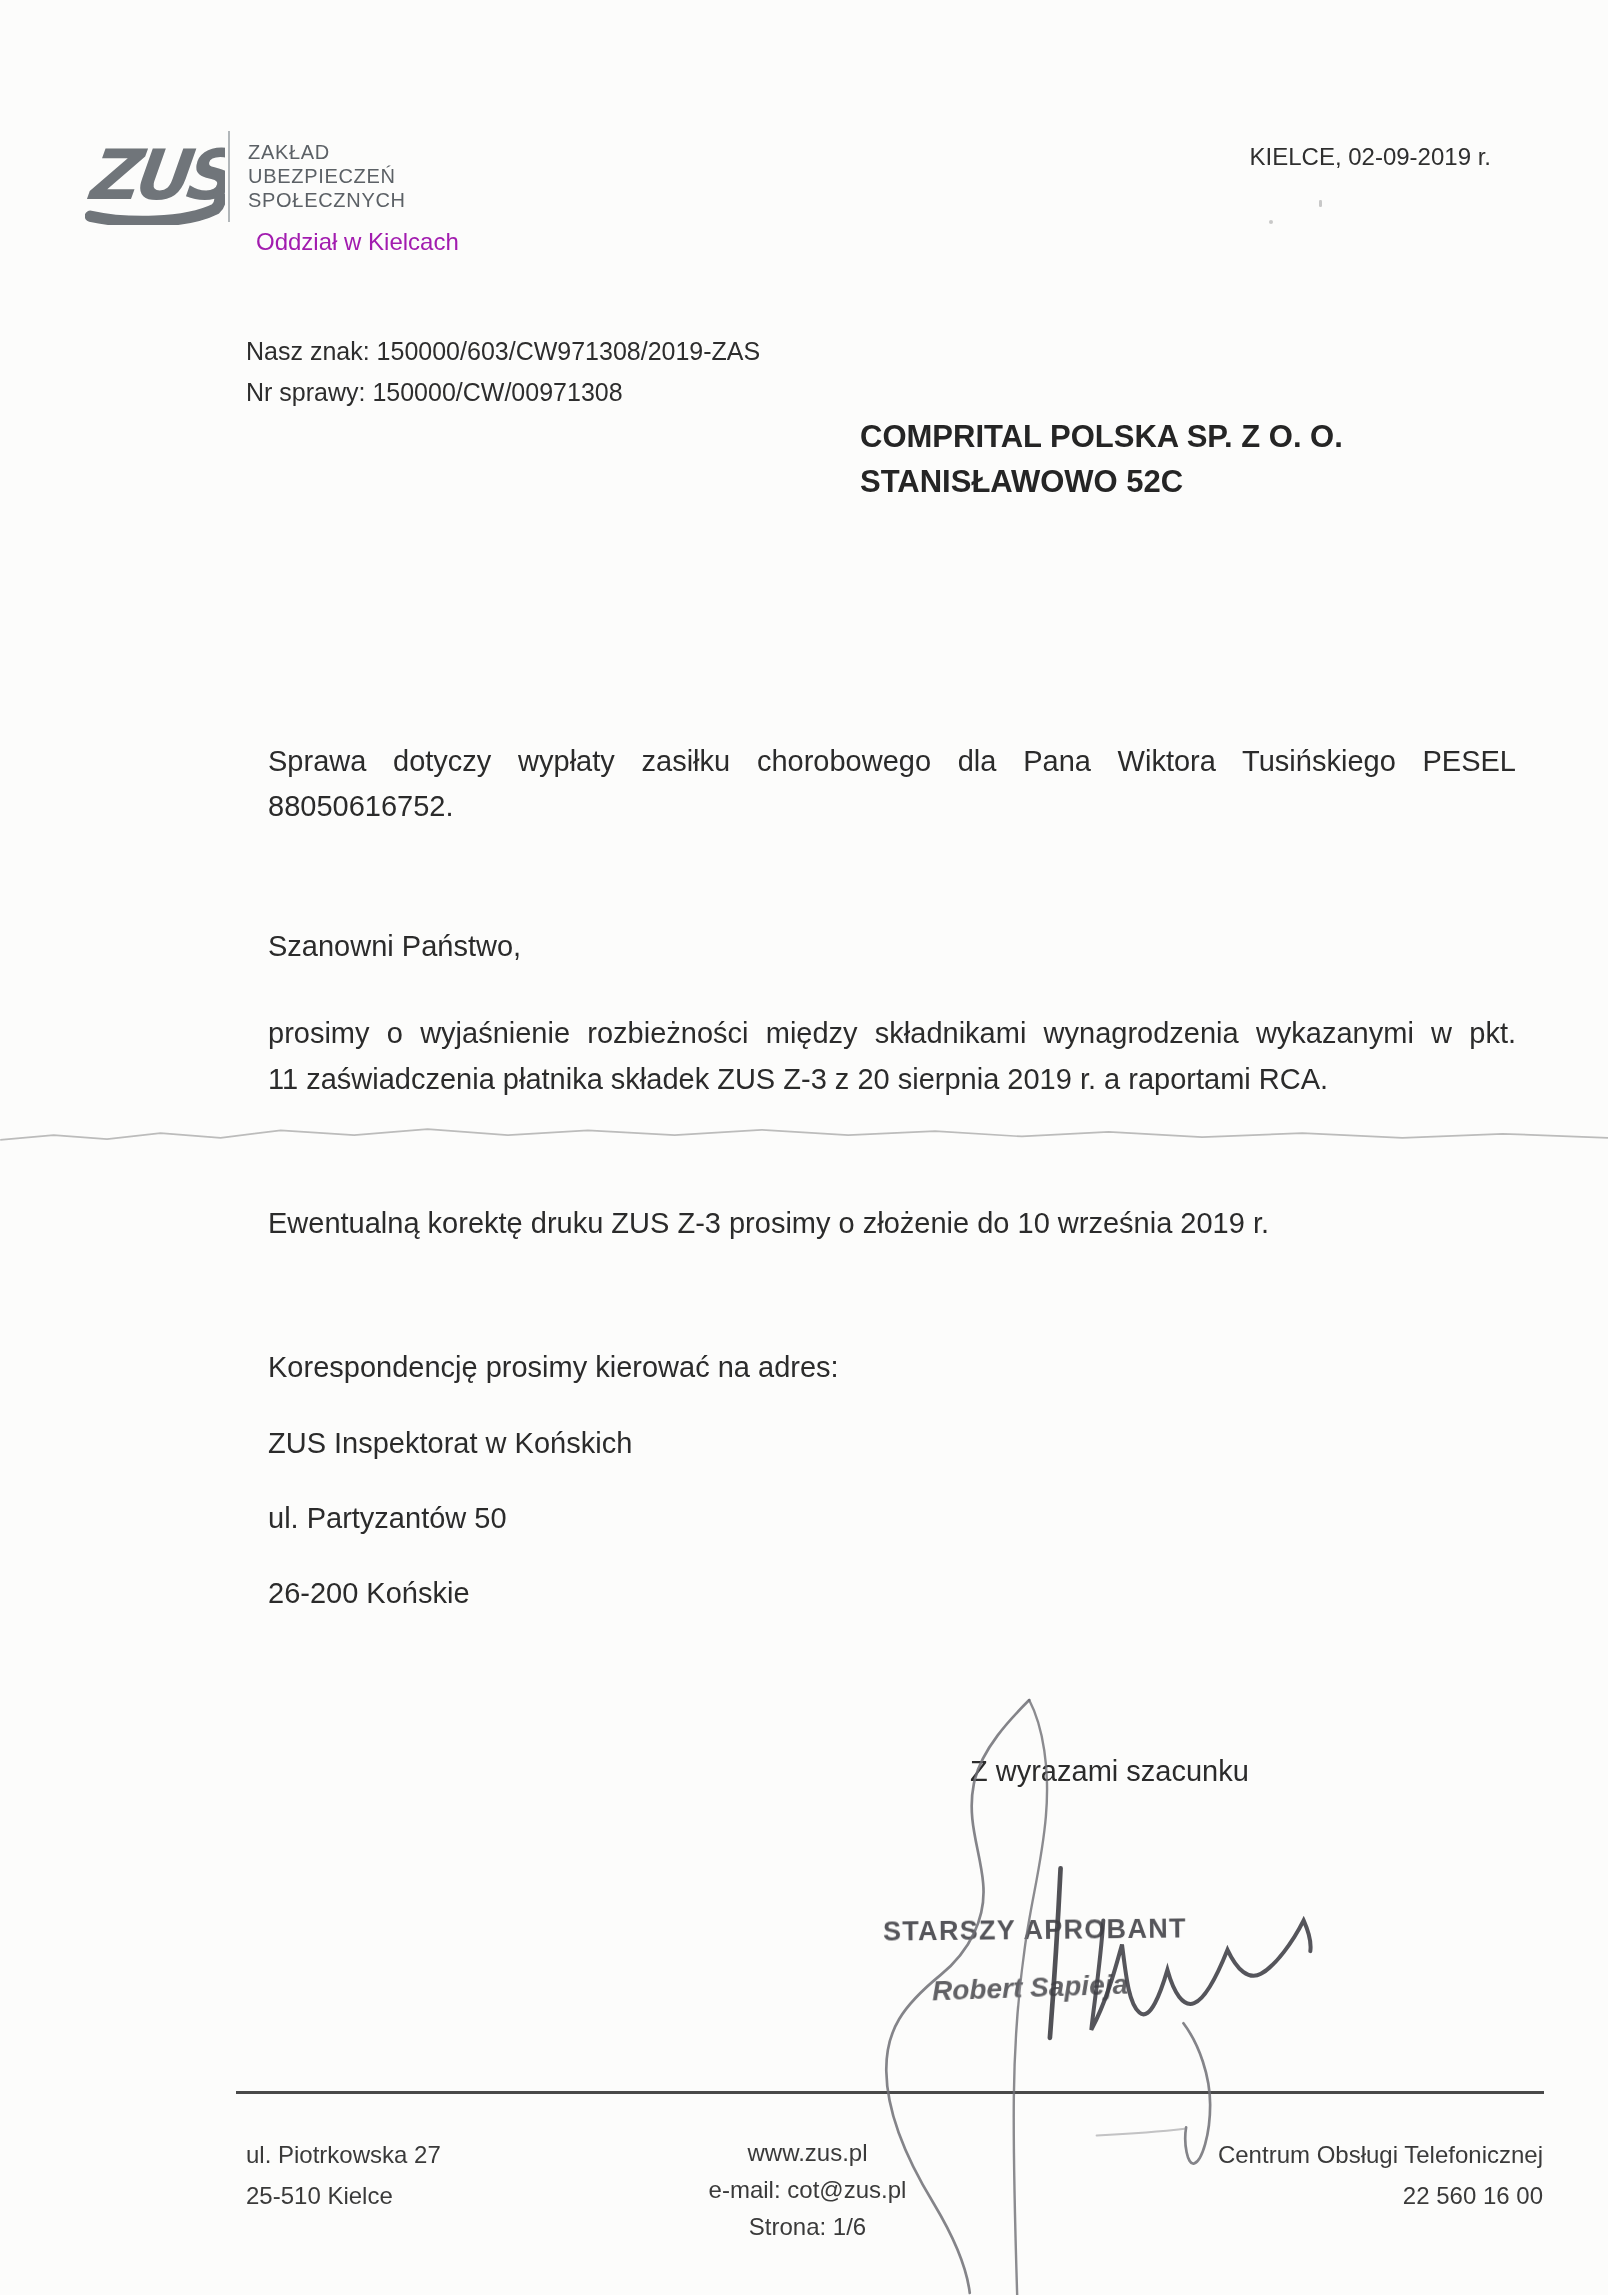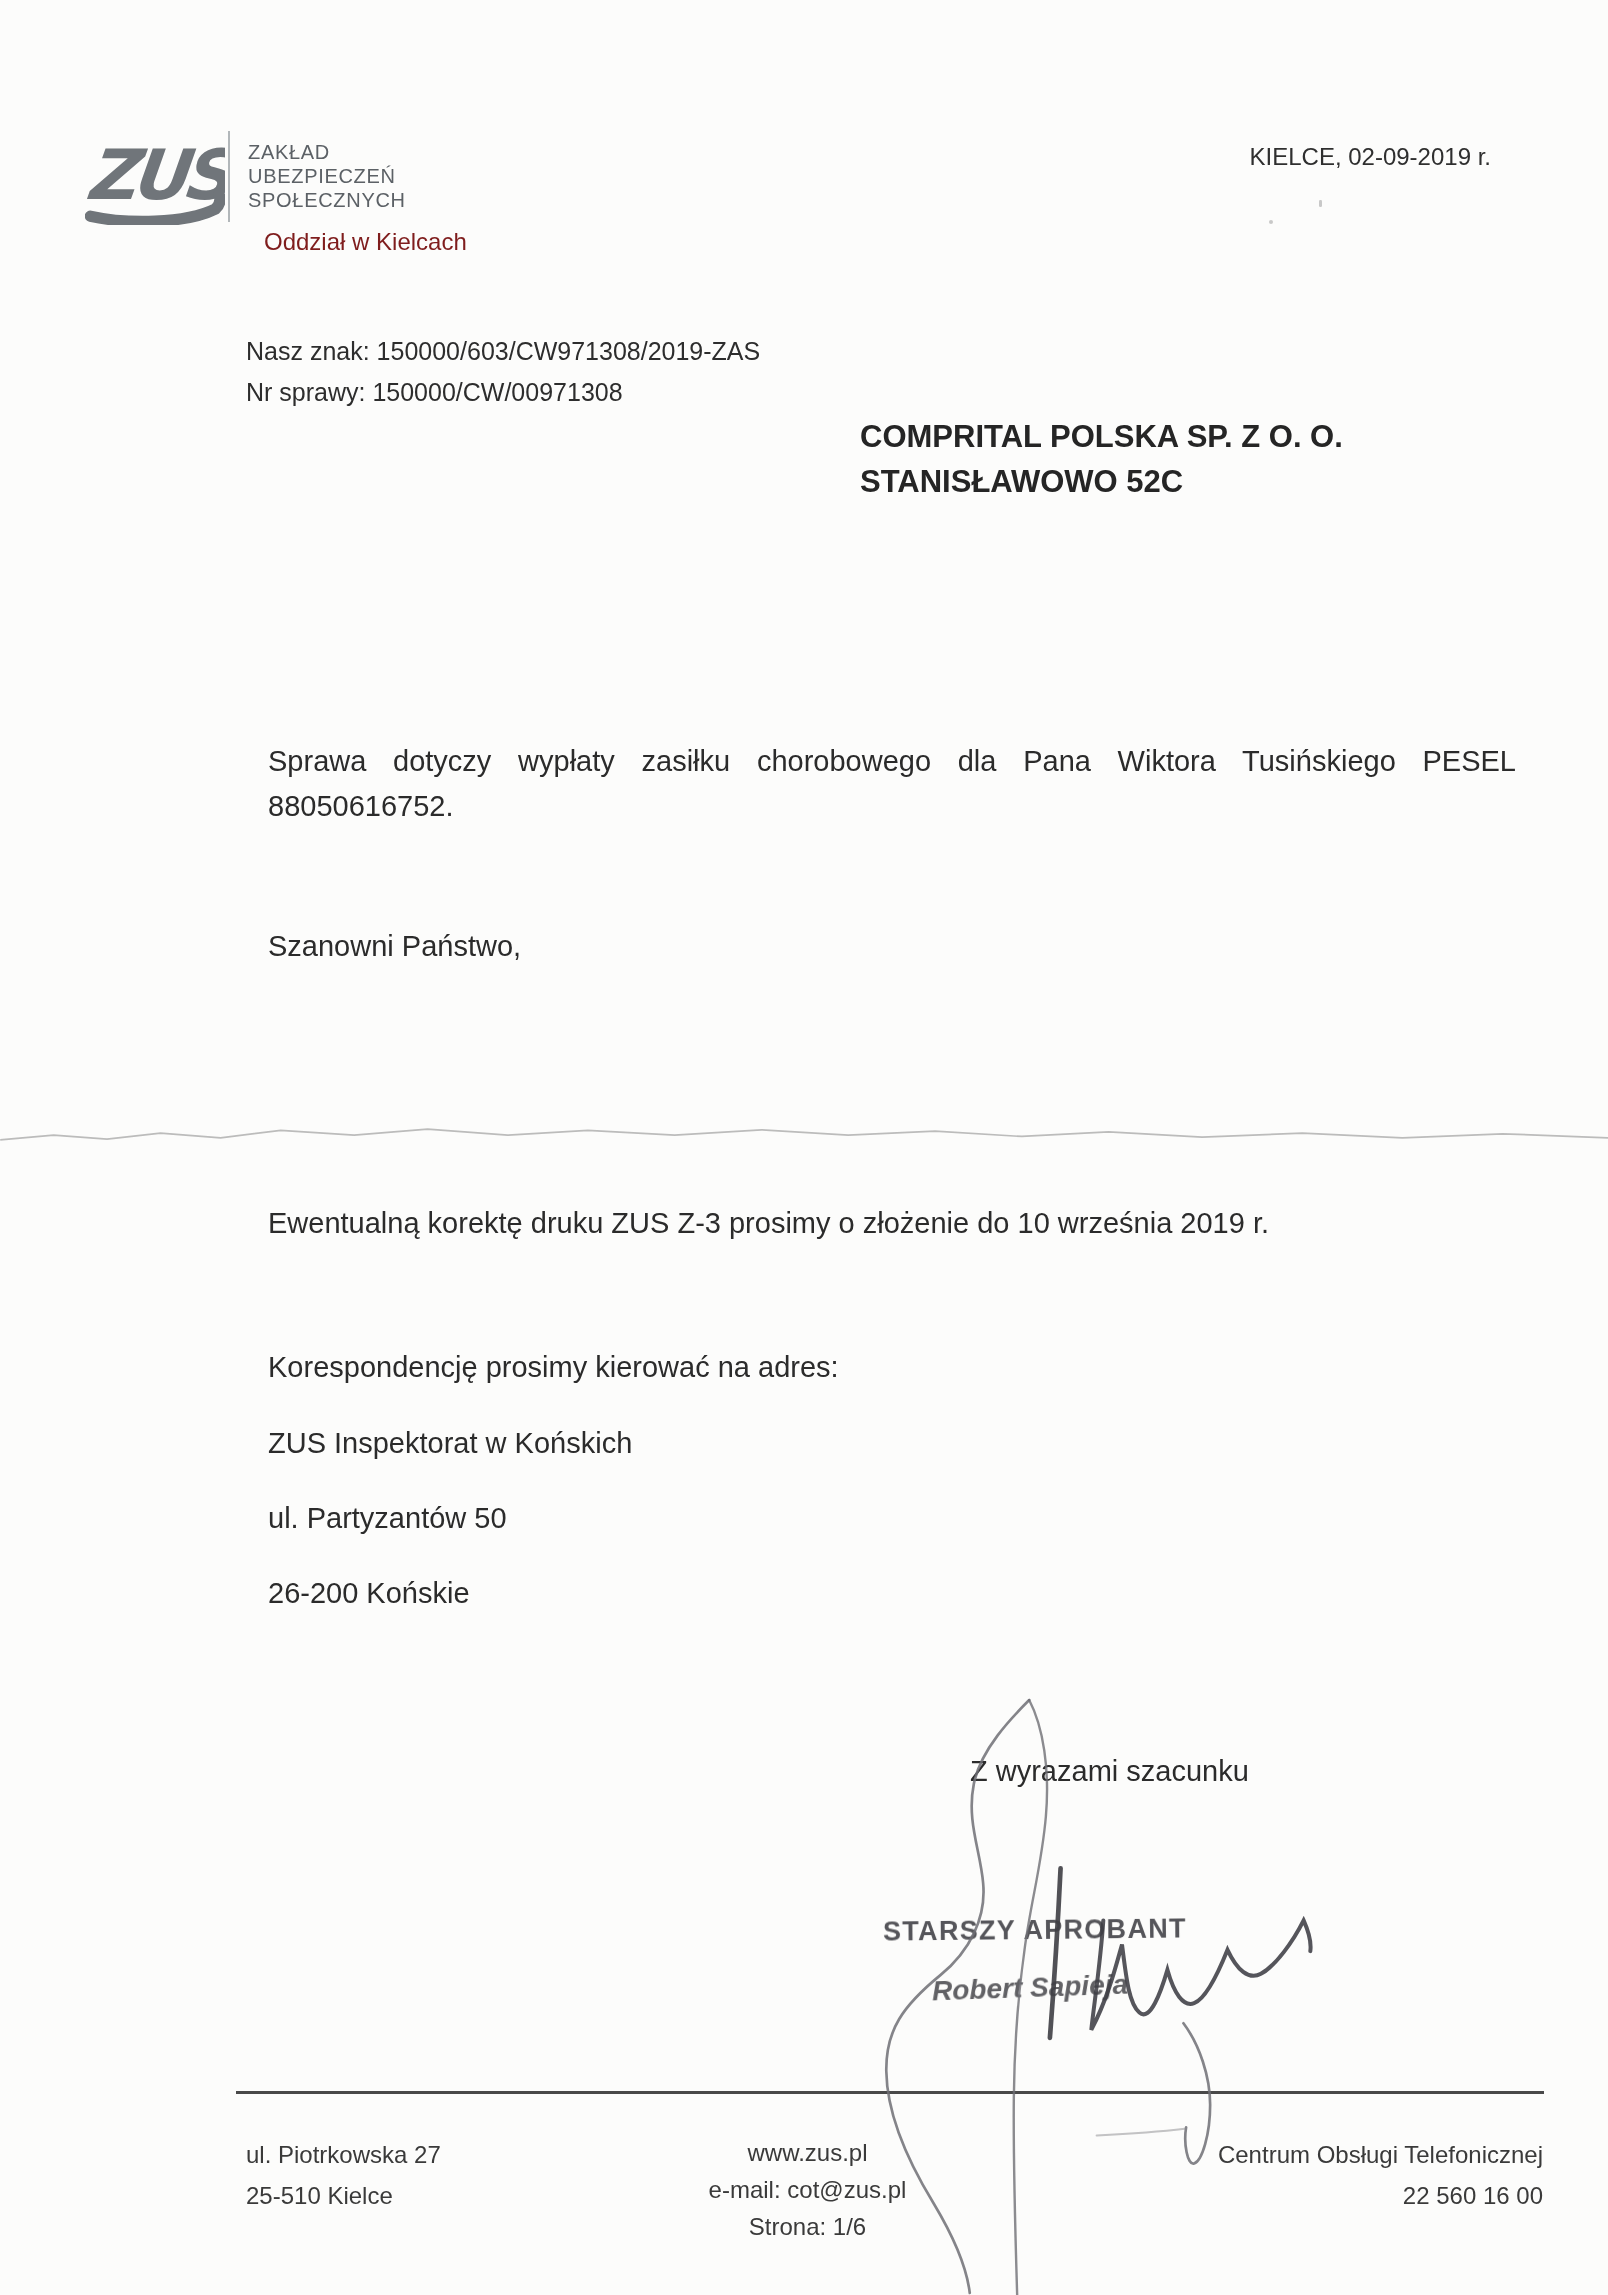--- a/index.html
+++ b/index.html
@@ -9,21 +9,21 @@
     background:#fcfcfb;
     font-family:"Liberation Sans","DejaVu Sans",sans-serif;
     color:#2e2e2e;
     overflow:hidden;
   }
   .abs{position:absolute;}
   
   .logo-box{left:85px;top:130px;width:140px;height:95px;}
   .org-divider{left:228px;top:131px;height:91px;width:0;border-left:2px solid #9aa0a4;opacity:.75;}
   .org-lines{left:248px;top:140px;font-size:20px;line-height:24px;letter-spacing:0.7px;color:#5c6166;}
-  .branch{left:264px;top:228px;font-size:24px;color:#7f1d1d;}
+  .branch{left:256px;top:228px;font-size:24px;color:#a21caf;}
   .city-date{right:118px;top:143px;font-size:24px;color:#2f2f2f;}
   
   .ref1{left:246px;top:337px;font-size:25px;color:#2d2d2d;}
   .ref2{left:246px;top:378px;font-size:25px;color:#2d2d2d;}
   
   .recipient{left:860px;top:414px;font-size:31px;font-weight:bold;line-height:45px;color:#252525;}
   
   .bodytext{font-size:29px;color:#2b2b2b;margin-left:22px;}
   .subject{left:246px;top:739px;width:1248px;line-height:45px;}
   .just{text-align:justify;text-align-last:justify;}
@@ -80,20 +80,24 @@
     <div>STANISŁAWOWO 52C</div>
   </div>
 
   <div class="abs bodytext subject">
     <div class="just">Sprawa dotyczy wypłaty zasiłku chorobowego dla Pana Wiktora Tusińskiego PESEL</div>
     <div>88050616752.</div>
   </div>
 
   <div class="abs bodytext salutation">Szanowni Państwo,</div>
 
+  <div class="abs bodytext para1">
+    <div class="just">prosimy o wyjaśnienie rozbieżności między składnikami wynagrodzenia wykazanymi w pkt.</div>
+    <div>11 zaświadczenia płatnika składek ZUS Z-3 z 20 sierpnia 2019 r. a raportami RCA.</div>
+  </div>
 
   <div class="abs bodytext para2">Ewentualną korektę druku ZUS Z-3 prosimy o złożenie do 10 września 2019 r.</div>
 
   <div class="abs bodytext corr">Korespondencję prosimy kierować na adres:</div>
   <div class="abs bodytext addr1">ZUS Inspektorat w Końskich</div>
   <div class="abs bodytext addr2">ul. Partyzantów 50</div>
   <div class="abs bodytext addr3">26-200 Końskie</div>
 
   <div class="abs salute">Z wyrazami szacunku</div>
   <div class="abs stamp-title">STARSZY APROBANT</div>

